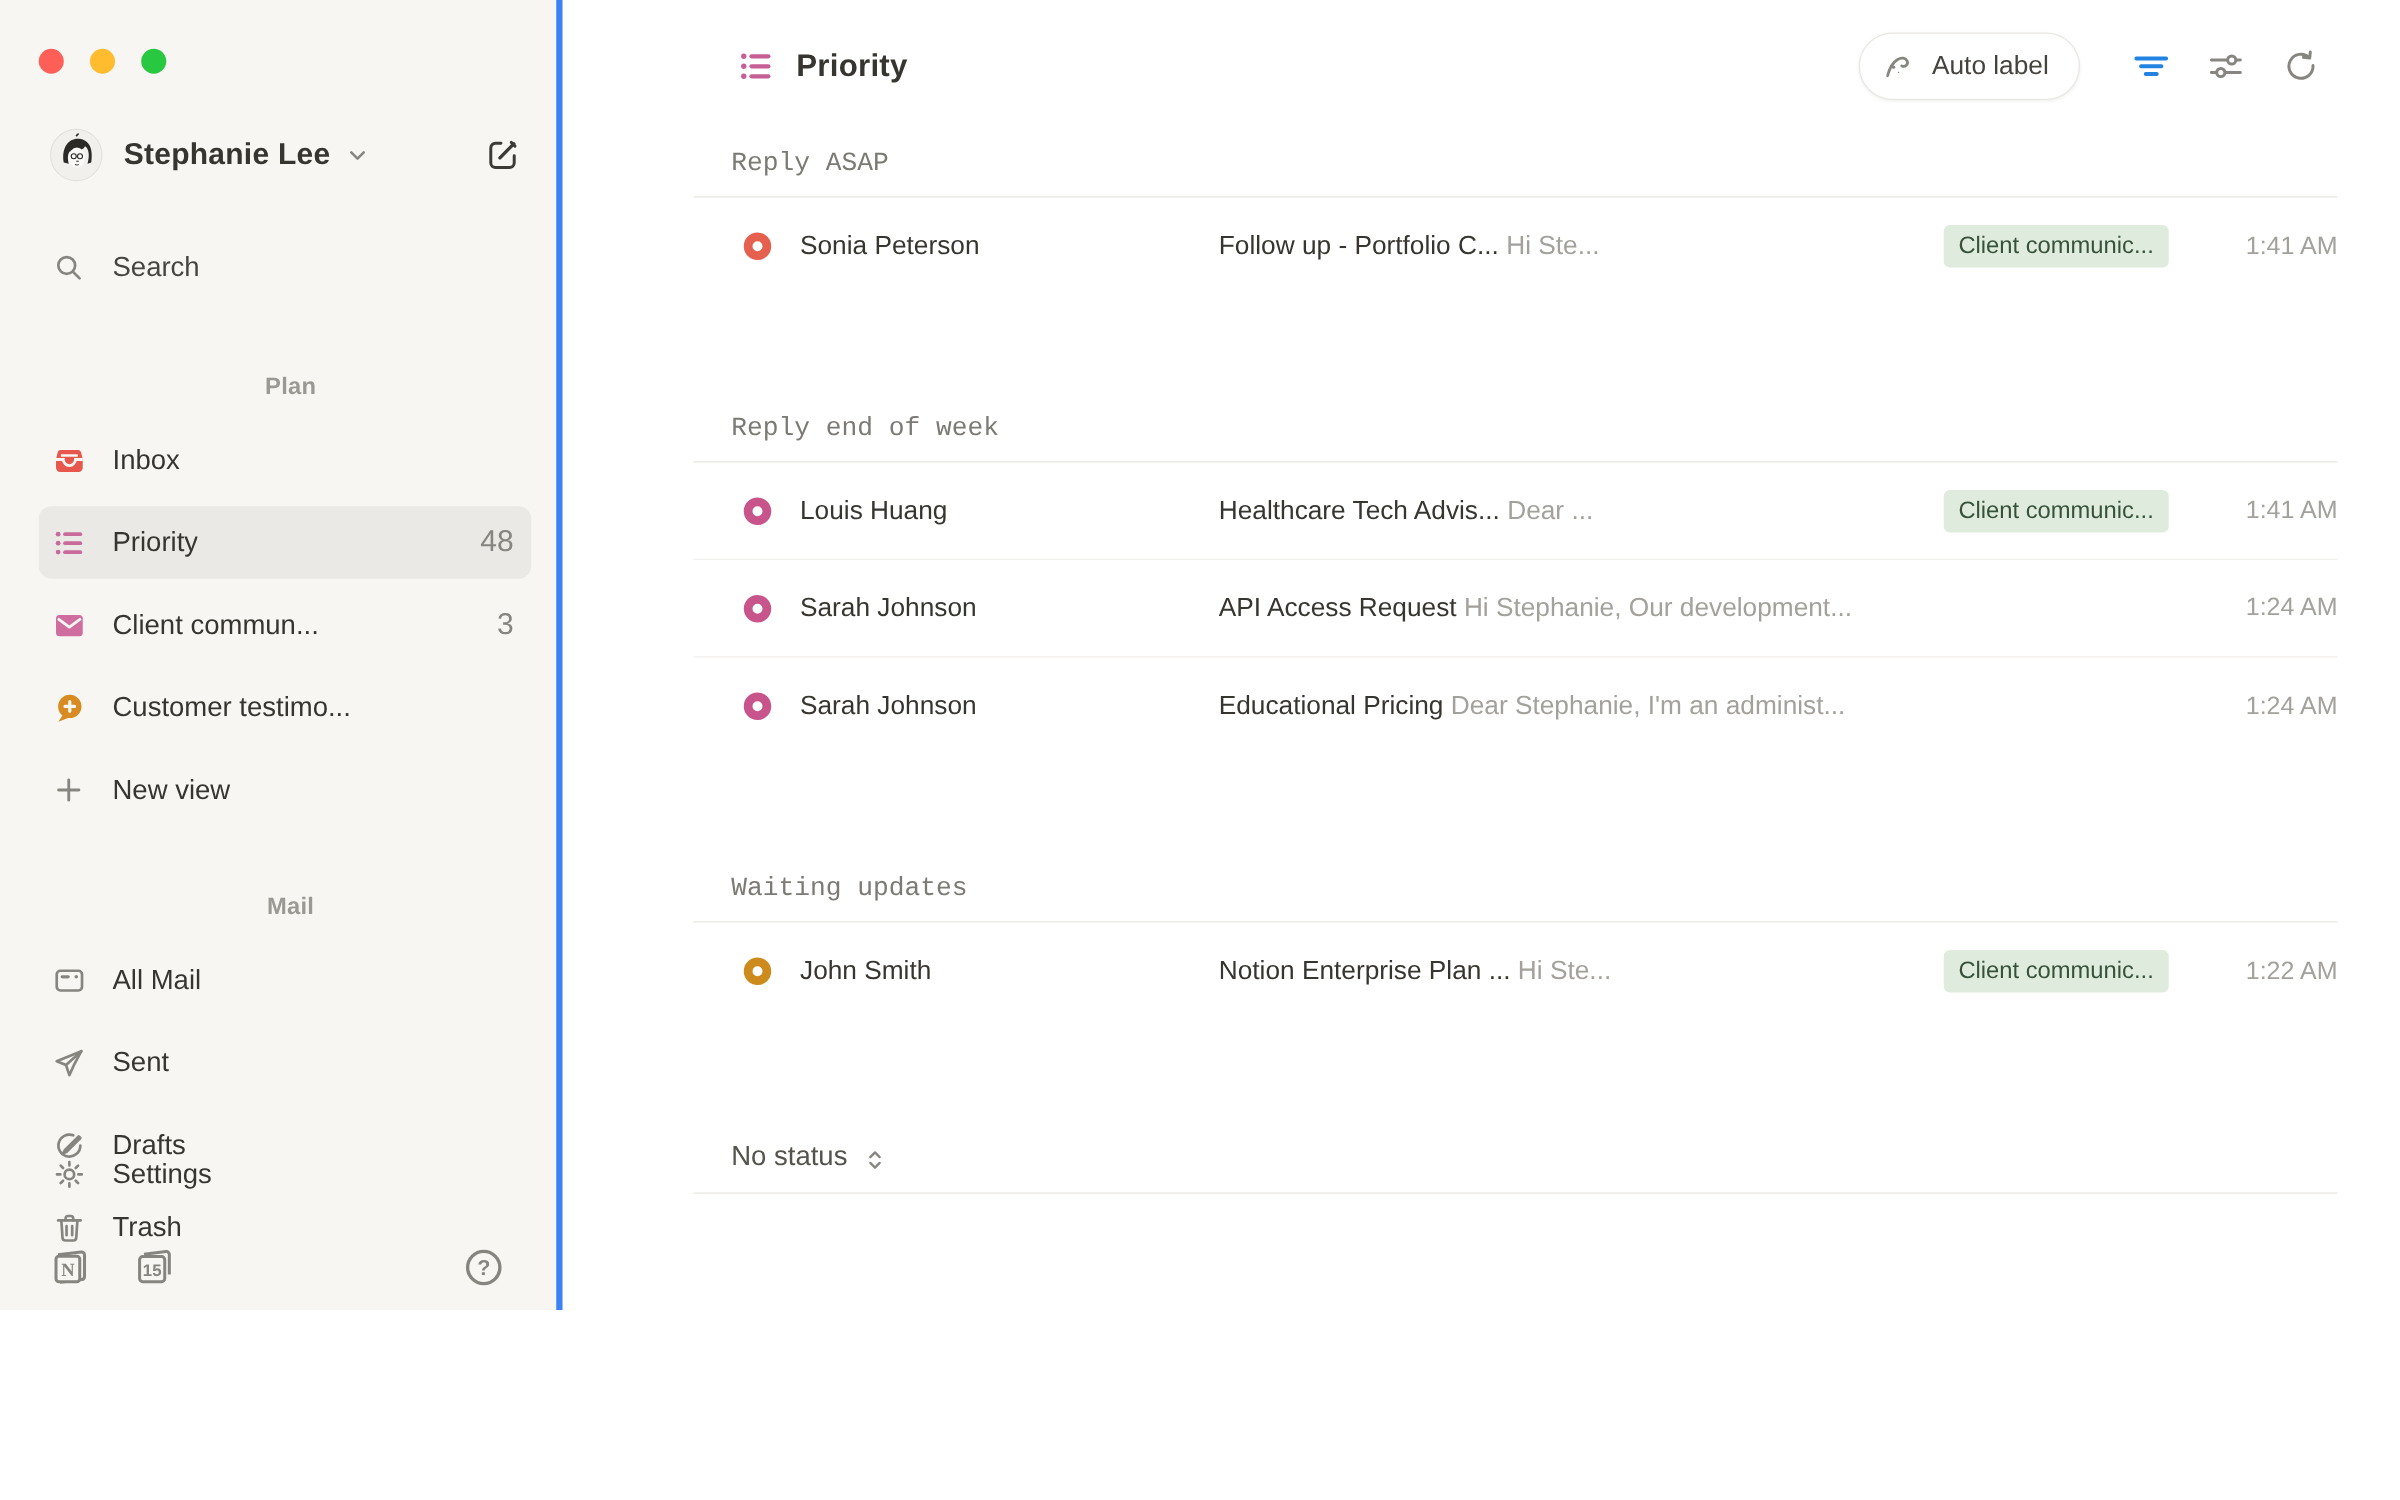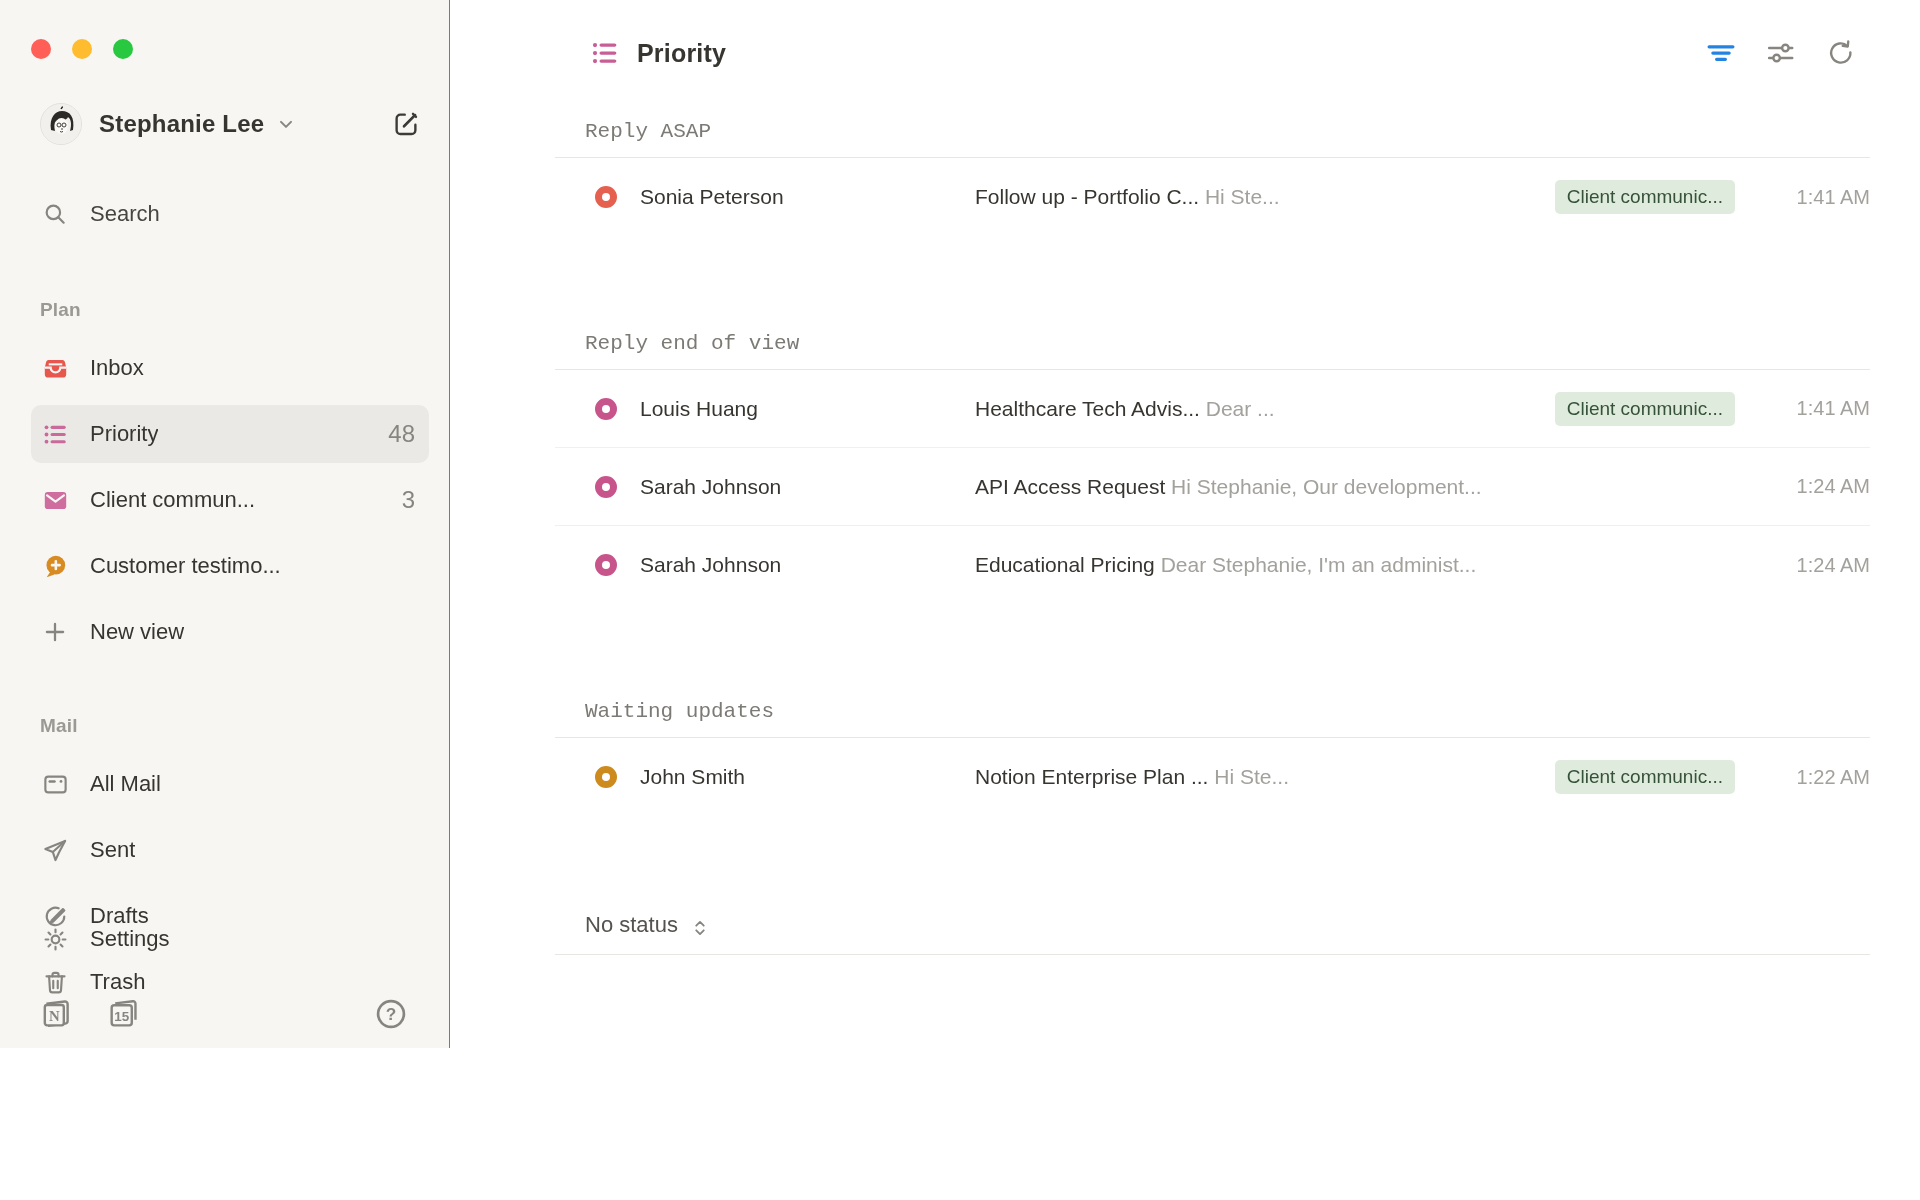--- a/index.html
+++ b/index.html
@@ -5,22 +5,23 @@
   * { margin:0; padding:0; box-sizing:border-box; }
   html,body { width:1920px; height:1200px; overflow:hidden; }
   body {
     font-family:"Liberation Sans", sans-serif;
     color:#373530; background:#ffffff;
     display:flex;
   }
   
   .sidebar {
     position:relative; width:450px; height:1048px; flex-shrink:0;
-    background:#f7f6f3; border-right:1px solid #3b82f6;
+    background:#f7f6f3; border-right:5px solid #3b82f6;
     padding:39px 20px 0 31px;
+    text-align:center;
   }
   .traffic { display:flex; gap:21px; margin-bottom:44px; }
   .traffic span { width:20px; height:20px; border-radius:50%; display:block; }
   .tl-close{background:#ff5f57;} .tl-min{background:#febc2e;} .tl-zoom{background:#28c840;}
 
   .user-row { display:flex; align-items:center; margin:0 8px 40px 9px; }
   .avatar { width:42px; height:42px; border-radius:50%; background:#f3f1ee; border:1px solid #e3e1dd; overflow:hidden; flex-shrink:0; }
   .user-name { font-size:24px; font-weight:700; margin-left:17px; letter-spacing:.2px; }
   .user-chevron { margin-left:12px; display:flex; }
   .compose-btn { margin-left:auto; display:flex; cursor:pointer; }
@@ -281,20 +282,30 @@
           <circle cx="4" cy="12" r="1.7"></circle>
             <rect x="7.6" y="10.7" width="13.5" height="2.7" rx="1.35"></rect>
           <circle cx="4" cy="18.4" r="1.7"></circle>
             <rect x="7.6" y="17.1" width="13.5" height="2.7" rx="1.35"></rect>
         </svg>
       </span>
       <span class="page-title">Priority</span>
     </div>
 
     <div class="header-right">
+      <div class="auto-label-btn">
+        <span>
+          <svg width="28" height="28" viewBox="0 0 24 24" fill="none" stroke="#87857f" stroke-width="1.9" stroke-linecap="round">
+            <path d="M3.5 18.5 C6.5 6.5 14.5 4.2 16.8 8.2 c1.3 2.4 -1.2 4.6 -3.6 3.6"></path>
+            <circle cx="7.6" cy="12.6" r="1.15" fill="#87857f" stroke="none"></circle>
+            <circle cx="11" cy="16.2" r="0.5" fill="#87857f" stroke="none"></circle>
+          </svg>
+        </span>
+        <span>Auto label</span>
+      </div>
       <span class="hdr-icon">
         <svg width="30" height="30" viewBox="0 0 24 24" fill="none" stroke="#2383e2" stroke-width="2.6" stroke-linecap="round">
           <path d="M2.5 7 h19 M5.5 12 h13 M8.5 17 h7"></path>
         </svg>
       </span>
       <span class="hdr-icon">
         <svg width="30" height="30" viewBox="0 0 24 24" fill="none" stroke="#87857f" stroke-width="1.9" stroke-linecap="round">
           <path d="M2.5 8 h18.5 M2.5 16 h18.5"></path>
           <circle cx="15.5" cy="8" r="2.6" fill="#ffffff"></circle>
           <circle cx="8.5" cy="16" r="2.6" fill="#ffffff"></circle>
@@ -318,21 +329,21 @@
             <span class="status-dot" style="border-color: rgb(229, 96, 79);"></span>
           </span>
         <span class="sender">Sonia Peterson</span>
         <span class="subjline"><span class="subject">Follow up - Portfolio C...</span> <span class="preview">Hi Ste...</span></span>
         <span class="badge">Client communic...</span>
         <span class="time">1:41 AM</span>
       </div>
     </div>
 
     <div class="section">
-      <div class="section-title">Reply end of view</div>
+      <div class="section-title">Reply end of week</div>
       <div class="row">
         <span class="dot-cell">
             <span class="status-dot" style="border-color: rgb(200, 84, 140);"></span>
           </span>
         <span class="sender">Louis Huang</span>
         <span class="subjline"><span class="subject">Healthcare Tech Advis...</span> <span class="preview">Dear ...</span></span>
         <span class="badge">Client communic...</span>
         <span class="time">1:41 AM</span>
       </div>
       <div class="row">

